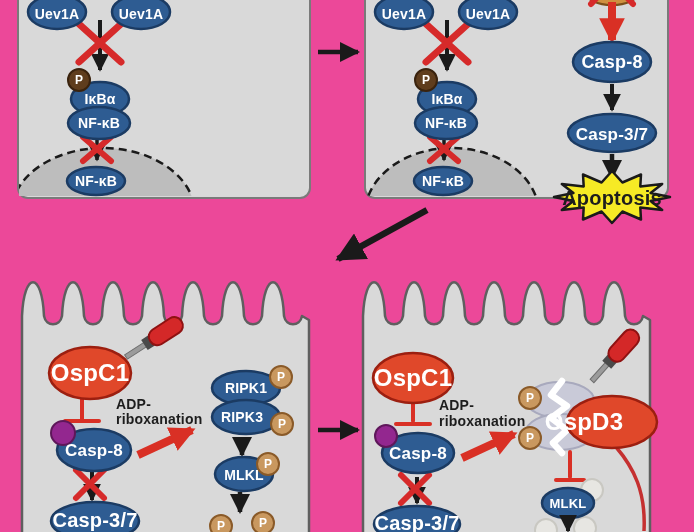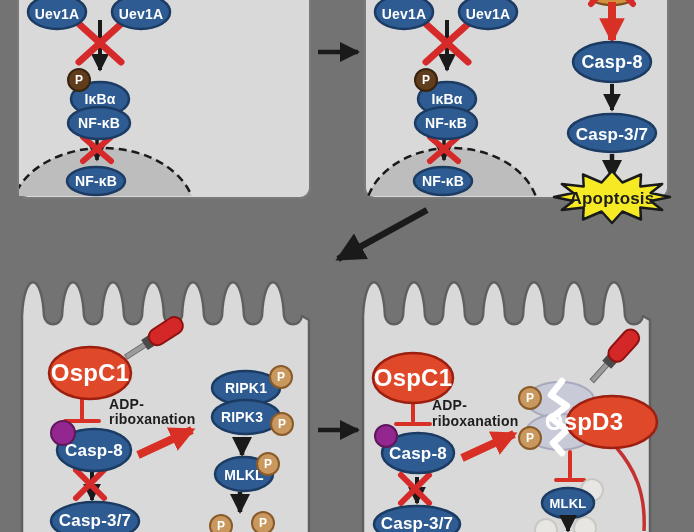--- a/index.html
+++ b/index.html
@@ -1,29 +1,29 @@
 <!DOCTYPE html>
 <html><head>
 <meta charset="utf-8">
 <style>
   html,body{margin:0;padding:0;background:#fff;}
   .stage{
-    position:relative;width:694px;height:532px;background:#737373;
+    position:relative;width:694px;height:532px;background:#ec4899;
     overflow:hidden;font-family:"Liberation Sans",sans-serif;
   }
   .stage svg{position:absolute;left:0;top:0;}
   .lbl{
     position:absolute;transform:translate(-50%,-50%);
     font-weight:700;line-height:1;white-space:nowrap;letter-spacing:.2px;
   }
-  .la{transform:translate(0,-50%);}  
+  .la{transform:translate(0,-50%);margin-left:7px;}  
   .white{color:#ffffff}
   .dark{color:#1d1d1d}
   .s12{font-size:12px}.s13{font-size:13px}.s14{font-size:14px}.s15{font-size:14px}
-  .s16{font-size:17px}.s17{font-size:17px}.s18{font-size:18px}.s20{font-size:24px}
+  .s16{font-size:20px}.s17{font-size:17px}.s18{font-size:18px}.s20{font-size:24px}
 </style>
 </head>
 <body>
 
 <div class="stage">
 
 <svg width="694" height="532" viewBox="0 0 694 532">
   <defs>
     <marker id="ab" viewBox="0 0 10 10" refX="9" refY="5" markerWidth="4.5" markerHeight="4.5" orient="auto">
       <path d="M0 0 L10 5 L0 10 z" fill="#1a1a1a"></path>

